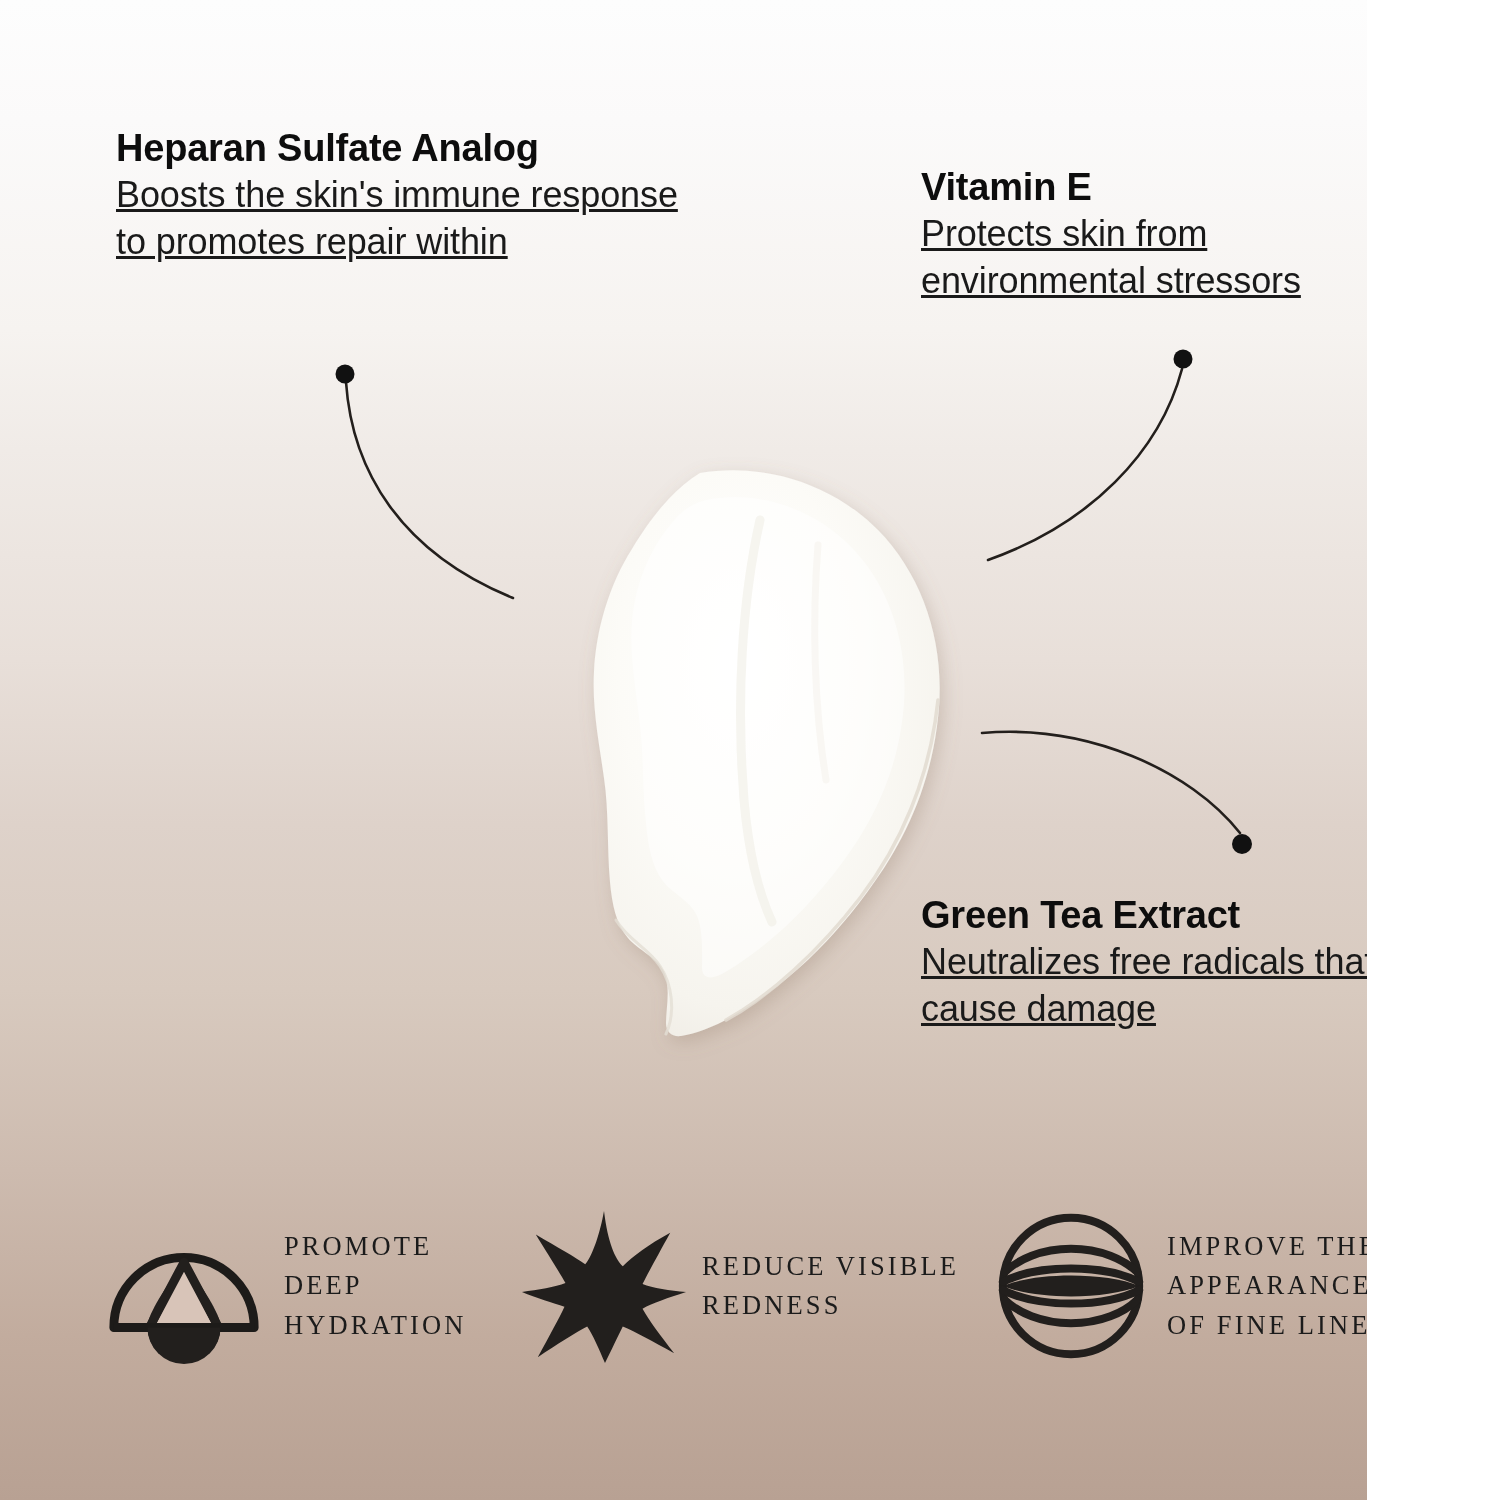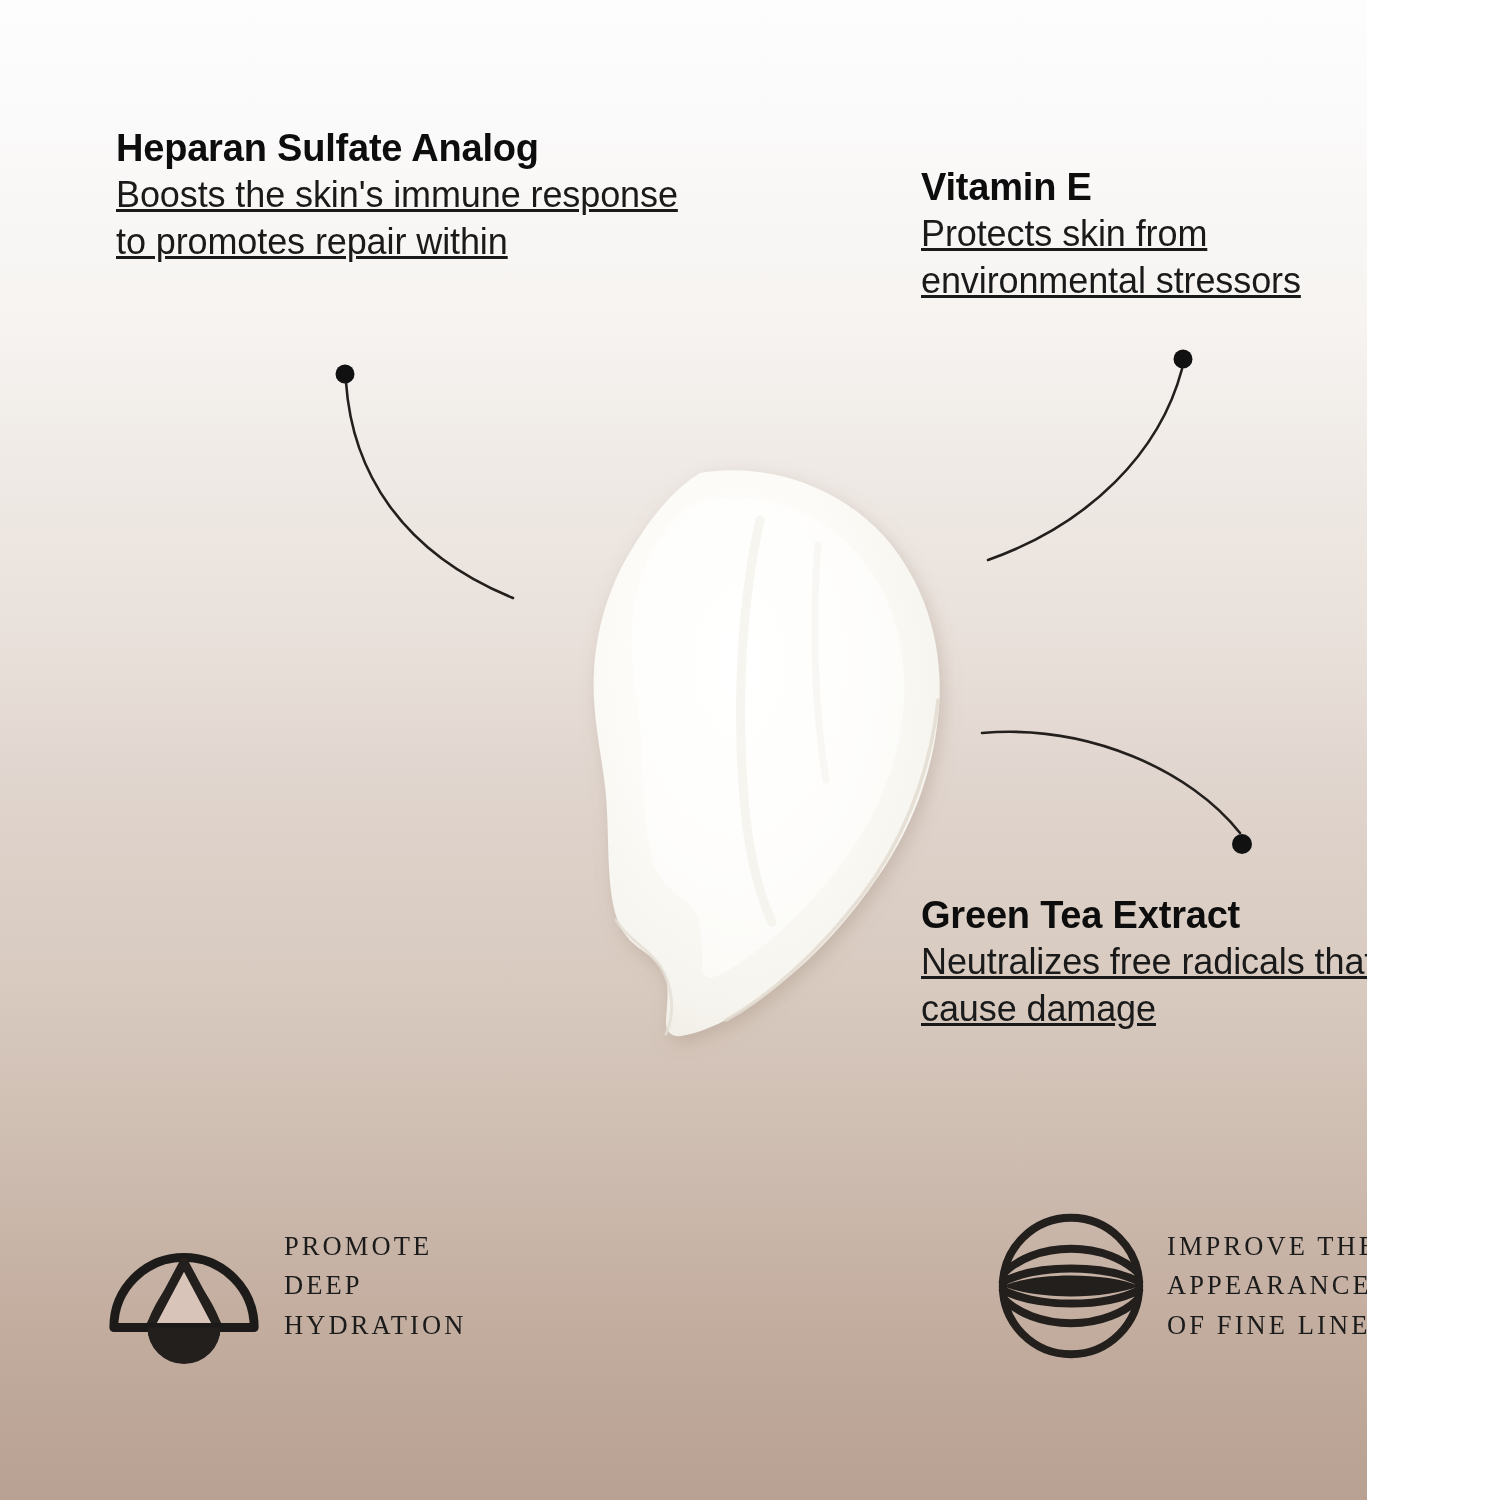--- a/index.html
+++ b/index.html
@@ -232,20 +232,44 @@
         <path d="M 85 62 L 57 118 L 113 118 Z" fill="#d8c4b8"></path>
         <path d="M 85 56 L 50 122 M 85 56 L 120 122" fill="none" stroke="#221f1d" stroke-width="9" stroke-linejoin="round" stroke-linecap="round"></path>
         <path d="M 14 122 L 156 122" stroke="#1d1b19" stroke-width="9" stroke-linecap="butt"></path>
         <path d="M 85 122 m -37 0 a 37 37 0 1 0 74 0 Z" fill="#221f1d"></path>
       </svg>
       <div class="benefit-label">Promote
 deep
 hydration</div>
     </div>
 
+    <div class="benefit" id="benefit-redness">
+      <svg class="benefit-icon" viewBox="0 0 170 160">
+        <path fill="#221f1d" d="
+          M 85 4
+          C 89 36, 96 52, 104 60
+          C 114 50, 130 38, 152 26
+          C 140 48, 130 66, 124 78
+          C 134 82, 152 85, 168 86
+          C 150 92, 134 97, 124 103
+          C 130 114, 142 130, 156 148
+          C 134 136, 116 126, 104 121
+          C 99 131, 92 146, 86 158
+          C 80 144, 74 130, 68 121
+          C 56 127, 38 139, 18 152
+          C 30 130, 40 112, 45 101
+          C 34 97, 16 92, 2 86
+          C 18 84, 36 81, 46 77
+          C 40 66, 28 48, 16 28
+          C 38 41, 56 51, 66 58
+          C 74 48, 81 26, 85 4 Z"></path>
+      </svg>
+      <div class="benefit-label">Reduce visible
+redness</div>
+    </div>
 
     <div class="benefit" id="benefit-fine-lines">
       <svg class="benefit-icon" viewBox="0 0 170 160">
         <circle cx="85" cy="80" r="69" fill="none" stroke="#221f1d" stroke-width="8"></circle>
 
         <path d="M 18 66 A 82 56 0 0 1 152 66" fill="none" stroke="#221f1d" stroke-width="8" stroke-linecap="round"></path>
         <path d="M 16 76 A 86 34 0 0 1 154 76" fill="none" stroke="#221f1d" stroke-width="8" stroke-linecap="round"></path>
 
         <path d="M 16 80 C 50 66, 120 66, 154 80 C 120 94, 50 94, 16 80 Z" fill="#221f1d"></path>
 

